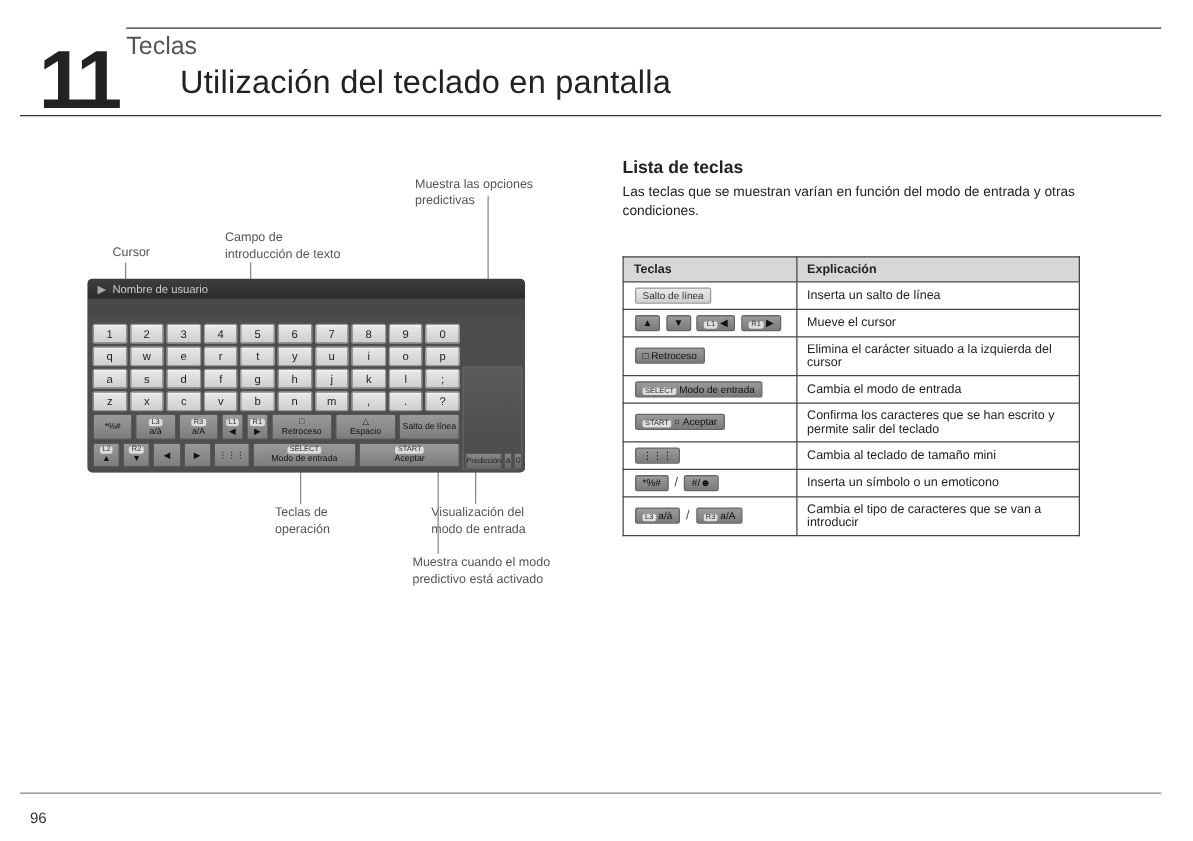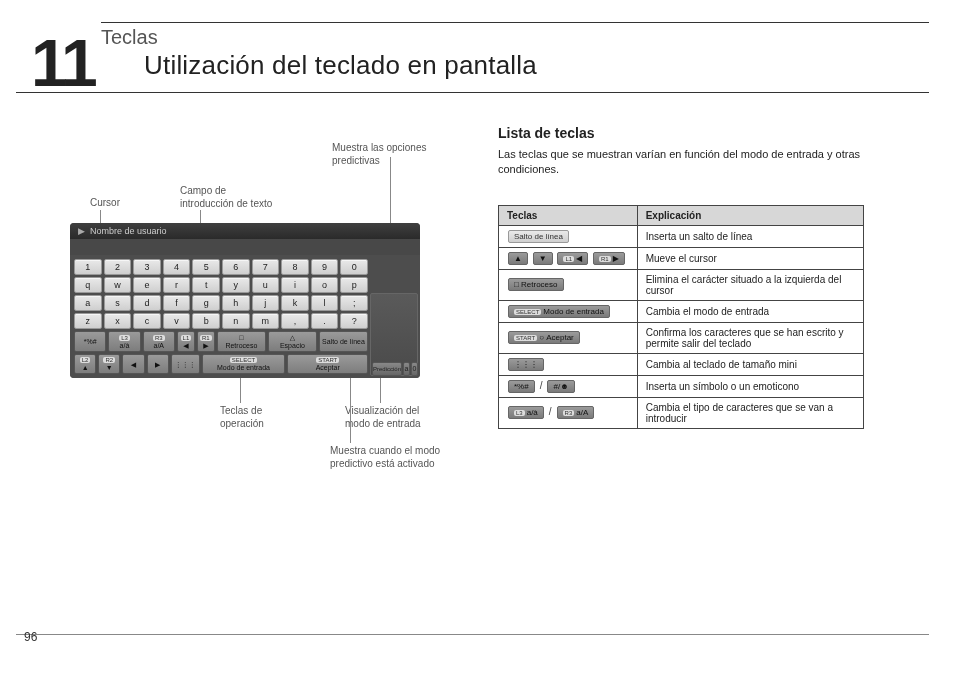--- a/index.html
+++ b/index.html
@@ -83,21 +83,21 @@
   table.keys td{border:1px solid #444;padding:4px 8px;vertical-align:middle;}
   .chip{
     display:inline-block;background:linear-gradient(#e9e9e9,#cfcfcf);
     border:1px solid #999;border-radius:2px;padding:1px 5px;
     font-size:8px;color:#333;margin:0 1px;white-space:nowrap;
   }
   .chip.dark{background:linear-gradient(#9b9b9b,#7a7a7a);color:#111;border-color:#666;}
   .chip .mini{font-size:6px;background:#ddd;border-radius:2px;padding:0 2px;margin-right:2px;color:#333;}
   .sep{margin:0 4px;color:#444;}
 
-  .pagenum{position:absolute;left:24px;bottom:29px;font-size:12px;color:#333;}
+  .pagenum{position:absolute;left:24px;bottom:12px;font-size:12px;color:#333;}
   .bottom-rule{position:absolute;left:16px;right:25px;bottom:38px;border-top:1px solid #888;}
 </style>
 </head>
 <body>
 
 <div class="hairline-top"></div>
 <div class="chapter-num">11</div>
 <div class="chapter-cat">Teclas</div>
 <div class="chapter-title">Utilización del teclado en pantalla</div>
 <div class="under-rule"></div>

